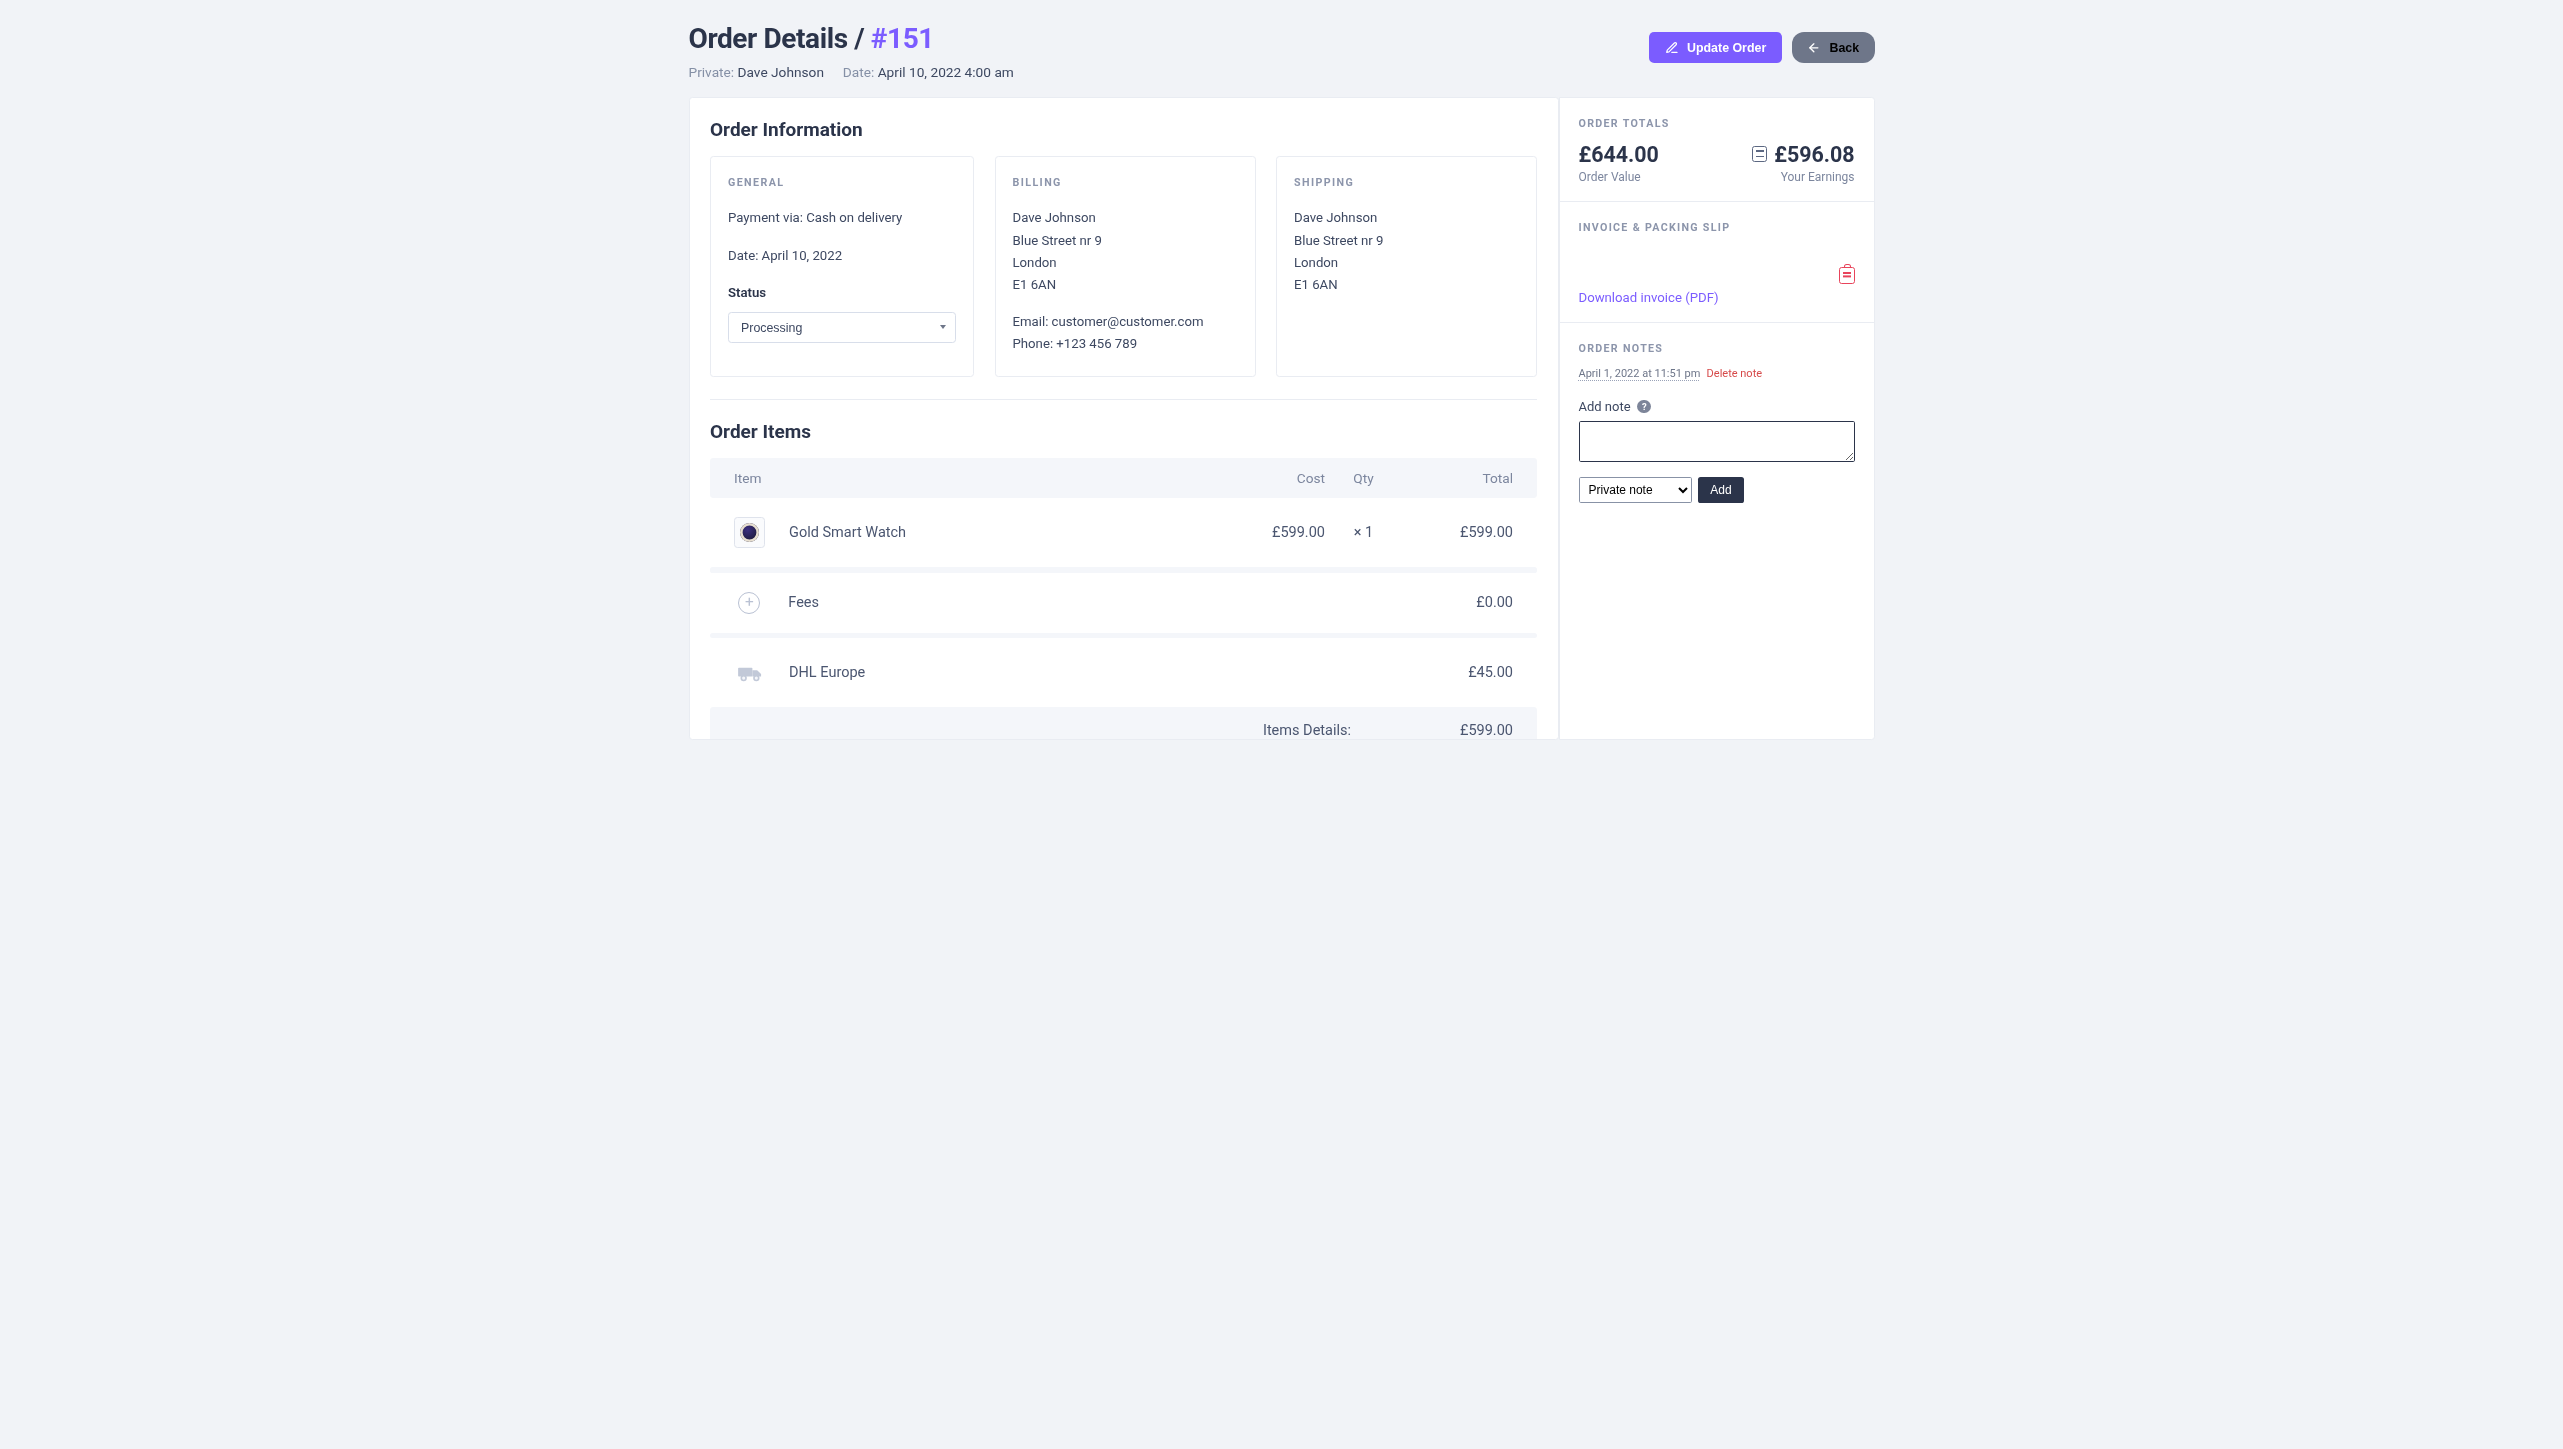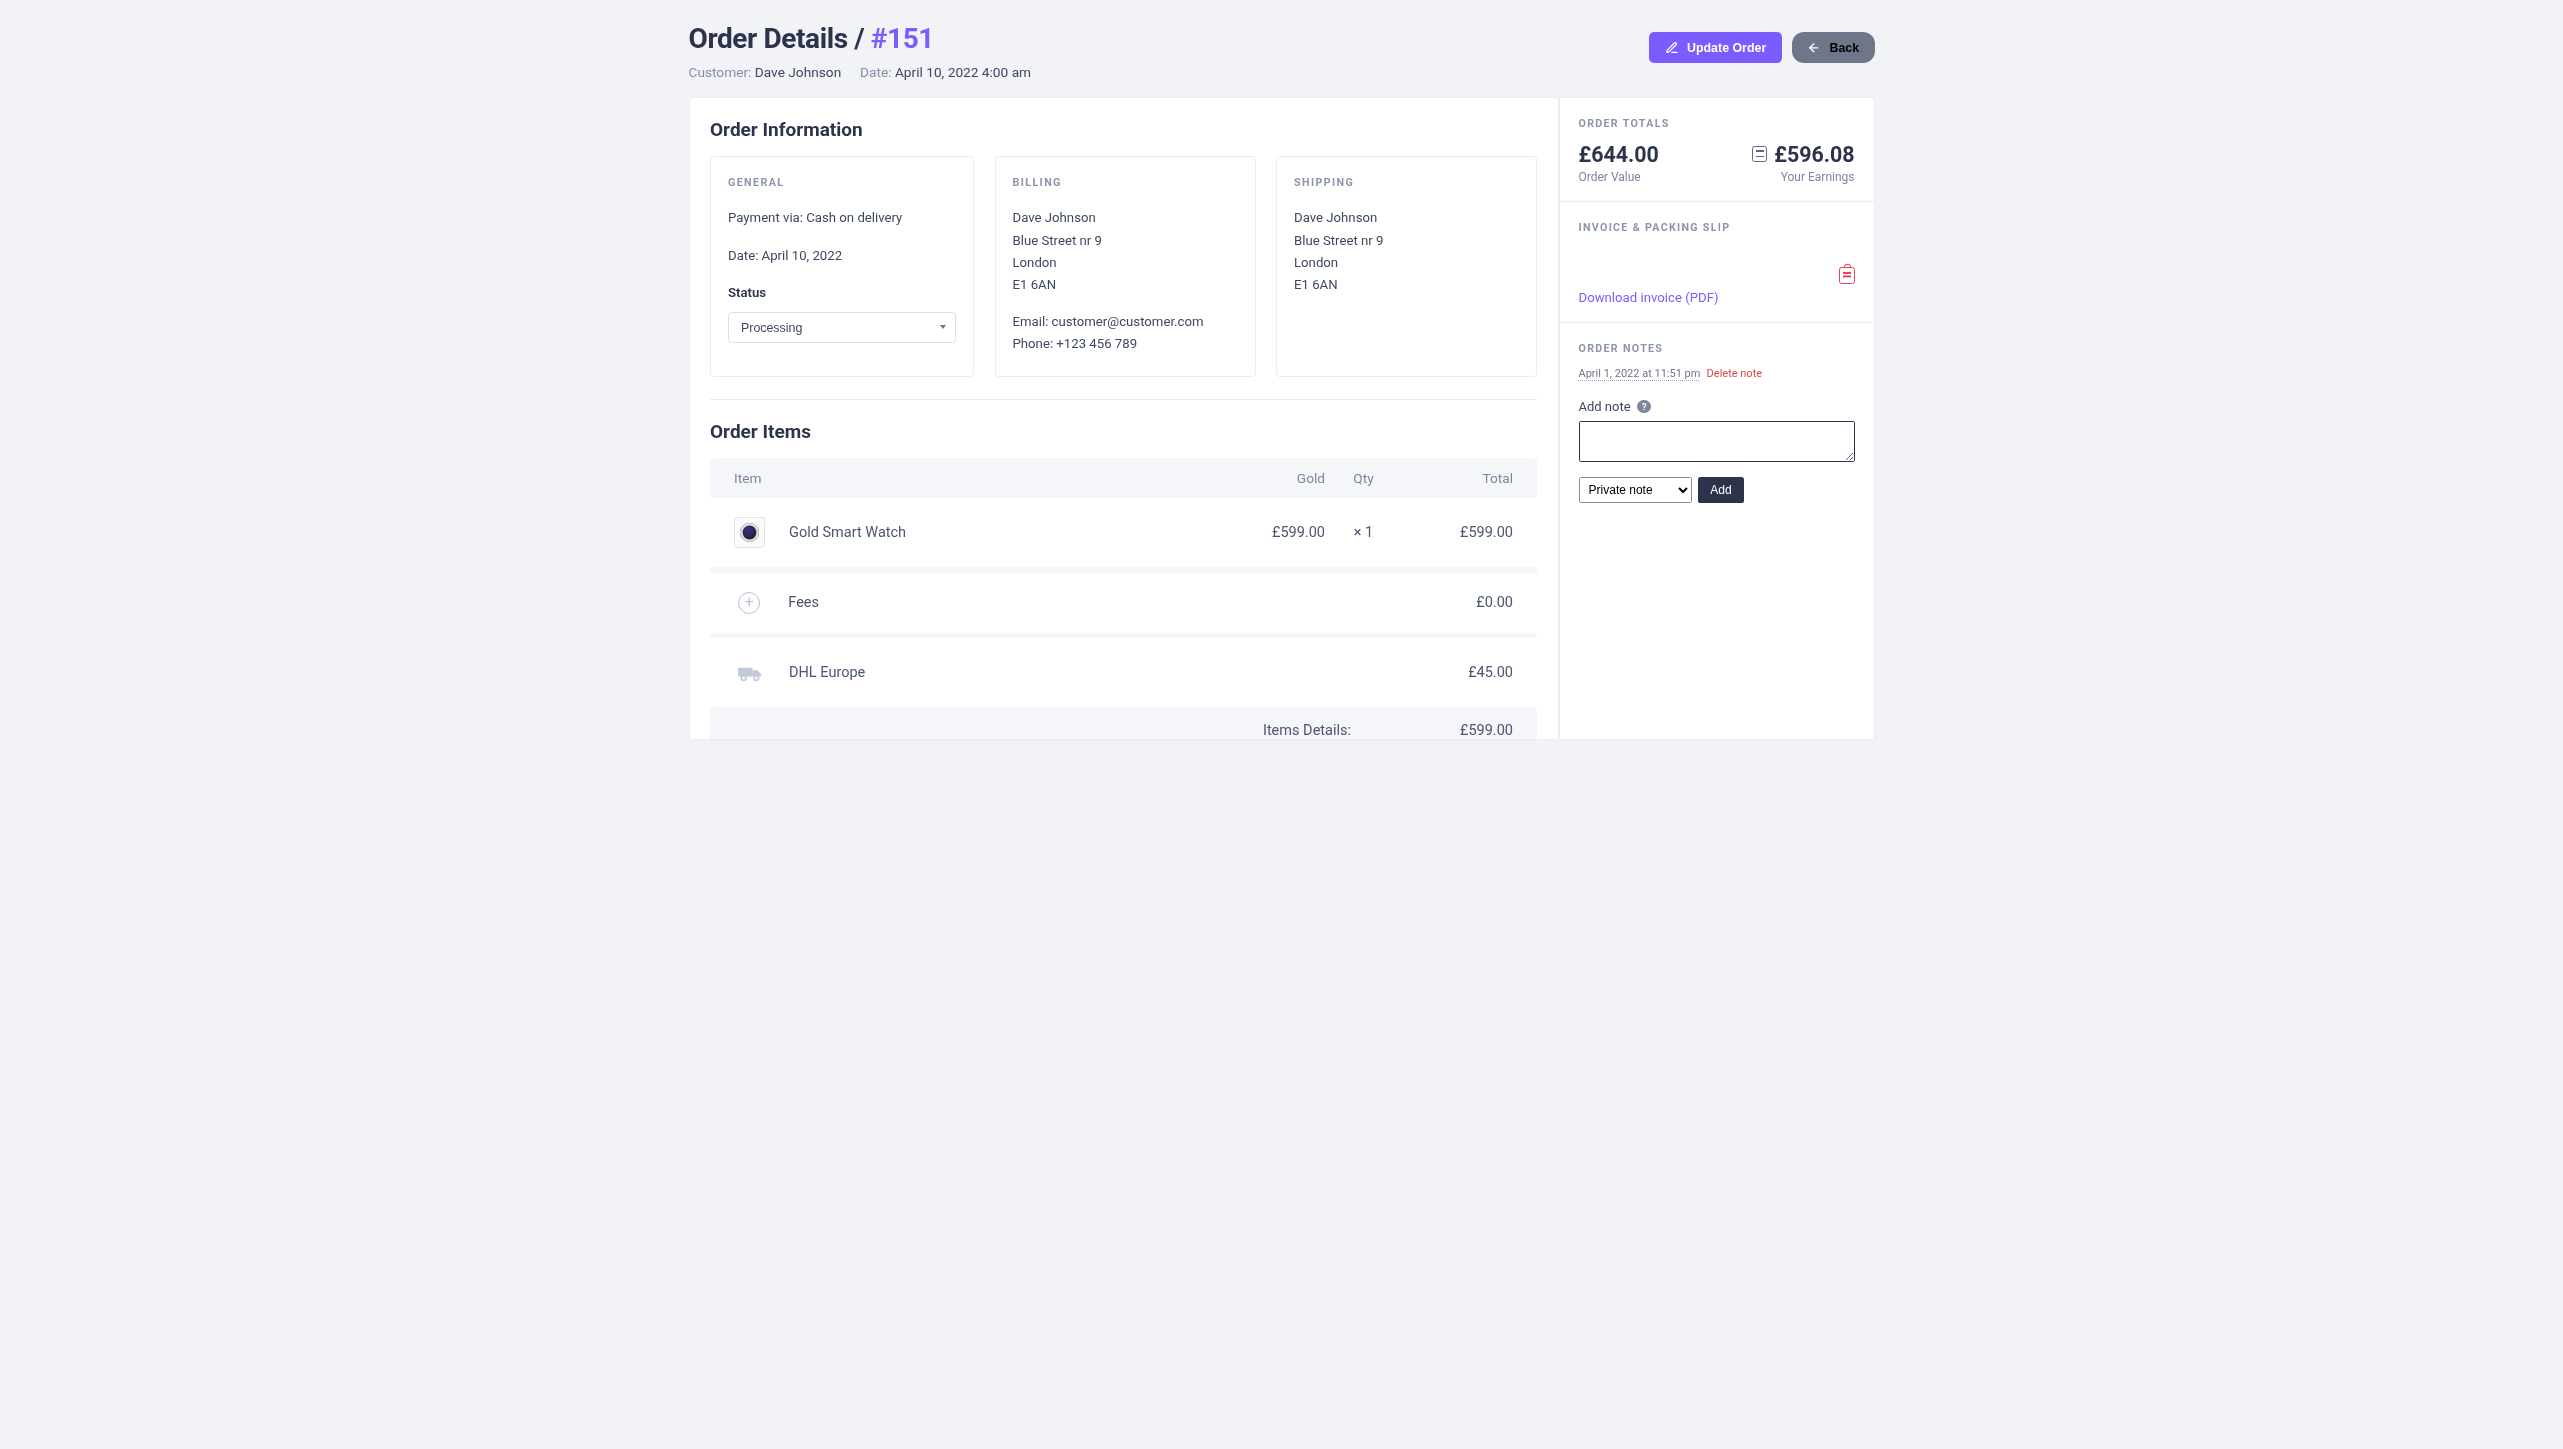--- a/index.html
+++ b/index.html
@@ -351,21 +351,21 @@
 
 <div class="page">
 
   <div class="header-row">
     <div class="title-block">
       <h1 class="page-title">
         <span>Order Details /</span>
         <span class="order-id">#151</span>
       </h1>
       <div class="meta-line">
-        <span>Customer:</span>
+        <span>Private:</span>
         <span class="val">Dave Johnson</span>
         <span class="sep"></span>
         <span>Date:</span>
         <span class="val">April 10, 2022 4:00 am</span>
       </div>
     </div>
     <div class="header-actions">
       <button class="btn btn-primary">
         <span class="icon">
           <svg viewBox="0 0 24 24" fill="none" stroke="#fff" stroke-width="2.2" stroke-linecap="round" stroke-linejoin="round">
@@ -436,21 +436,21 @@
           </div>
         </div>
       </div>
 
       <hr class="divider">
 
       <h2 class="section-title">Order Items</h2>
 
       <div class="items-head">
         <div class="col-item">Item</div>
-        <div class="col-cost">Gold</div>
+        <div class="col-cost">Cost</div>
         <div class="col-qty">Qty</div>
         <div class="col-total">Total</div>
       </div>
 
       <div class="item-row">
         <div class="thumb">
             <div class="watch-dot"></div>
           </div>
         <div class="col-item">Gold Smart Watch</div>
         <div class="col-cost">£599.00</div>

